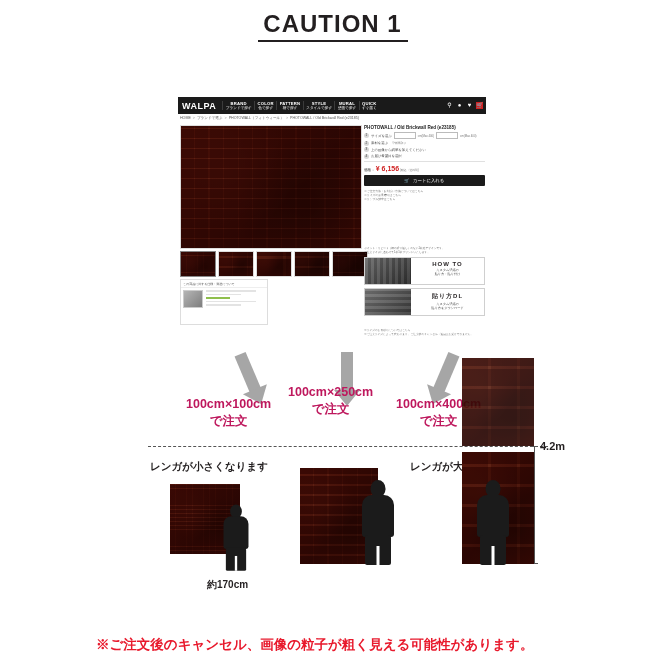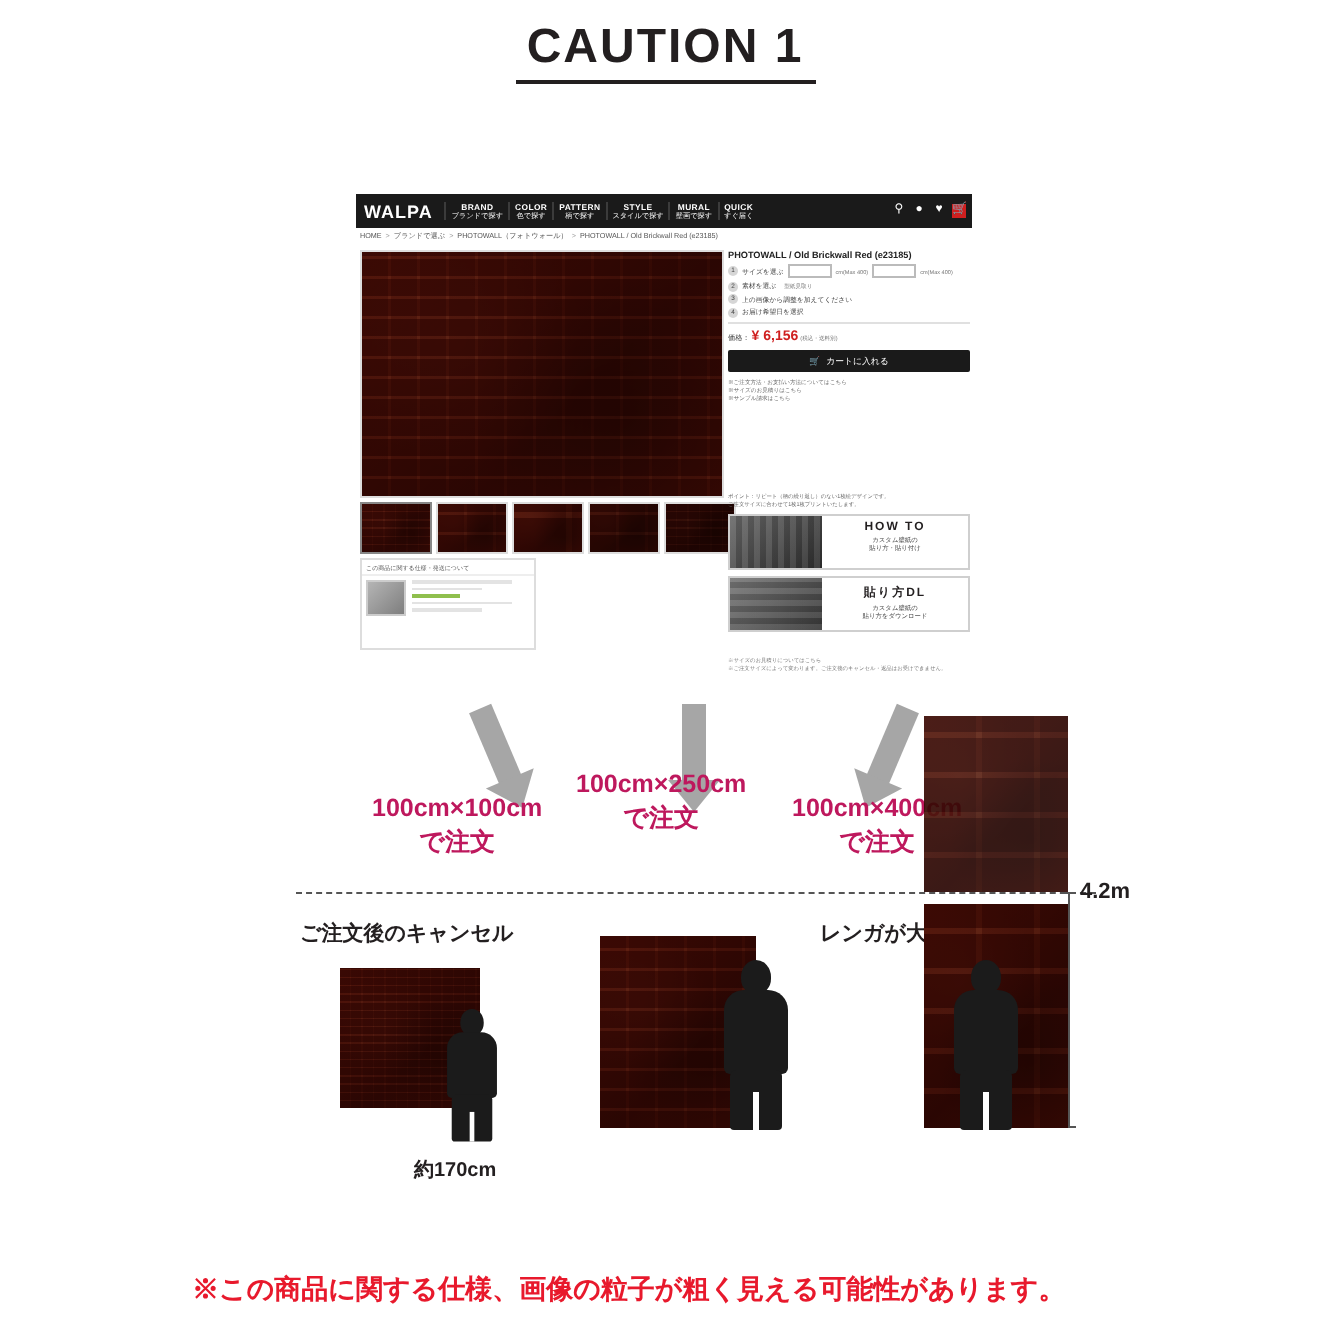--- a/index.html
+++ b/index.html
@@ -707,21 +707,21 @@
   </div>
 
   <div class="wall w3top">
     <div class="brick-tex coarse"></div>
   </div>
 
   <div class="ceiling"></div>
   <div class="meas"></div>
   <div class="meas-label">4.2m</div>
 
-  <div class="samp-cap" style="top:460px; left:150px;">ご注文後のキャンセル</div>
+  <div class="samp-cap" style="top:460px; left:150px;">レンガが小さくなります</div>
   <div class="samp-cap" style="top:460px; left:410px;">レンガが大きくなります</div>
 
   <div class="wall w1">
     <div class="brick-tex fine"></div>
   </div>
   <div class="wall w2">
     <div class="brick-tex mid"></div>
   </div>
   <div class="wall w3">
     <div class="brick-tex coarse"></div>
@@ -741,15 +741,15 @@
   </div>
   <div class="person p3">
     <div class="head"></div>
     <div class="body"></div>
     <div class="legs"></div>
     <div class="leg-gap"></div>
   </div>
 
   <div class="height-label">約170cm</div>
 
-  <div class="redline r2">※この商品に関する仕様、画像の粒子が粗く見える可能性があります。</div>
+  <div class="redline r2">※ご注文後のキャンセル、画像の粒子が粗く見える可能性があります。</div>
 
 </div>
 
 </body></html>

